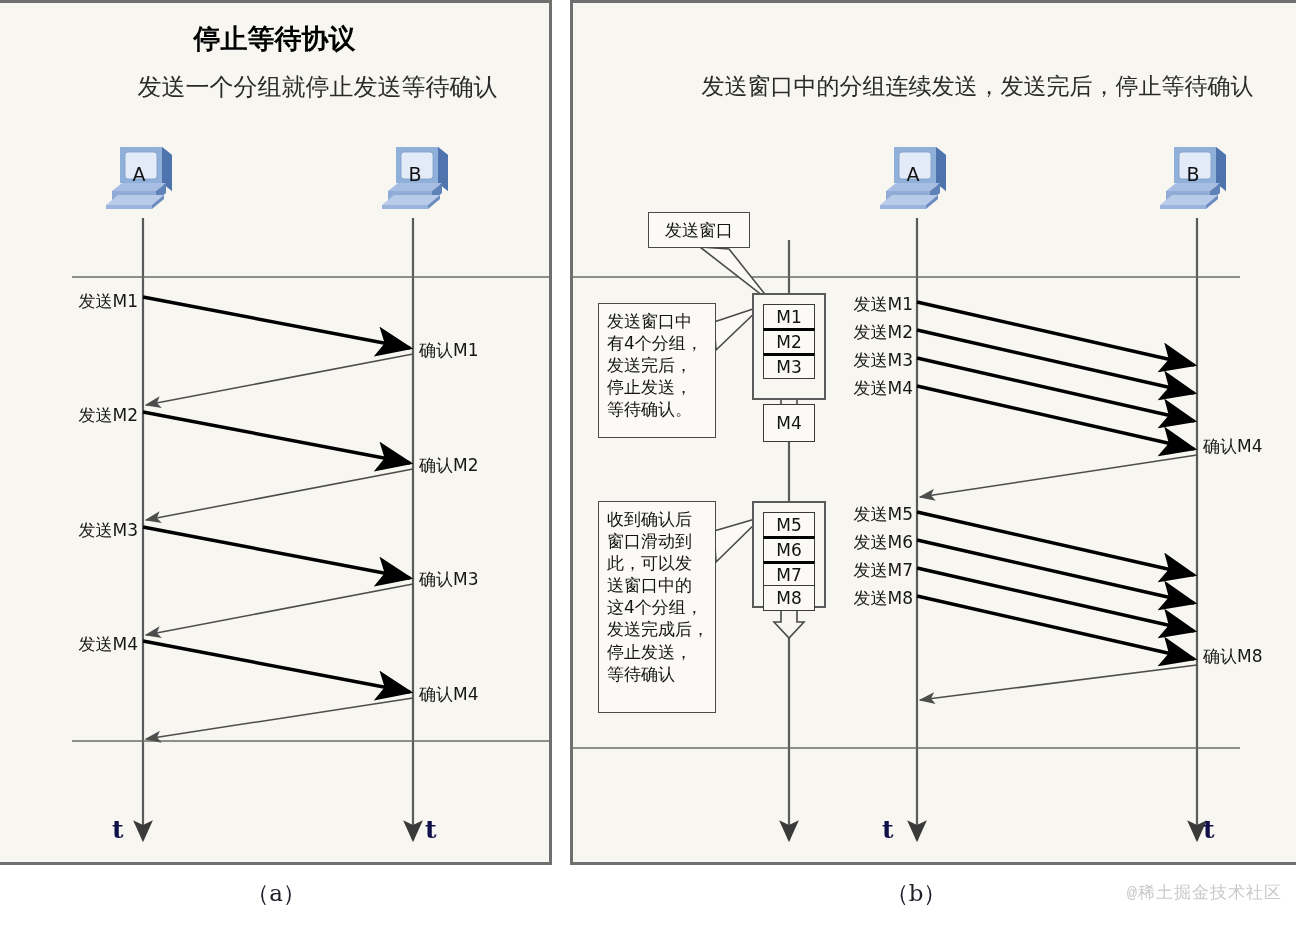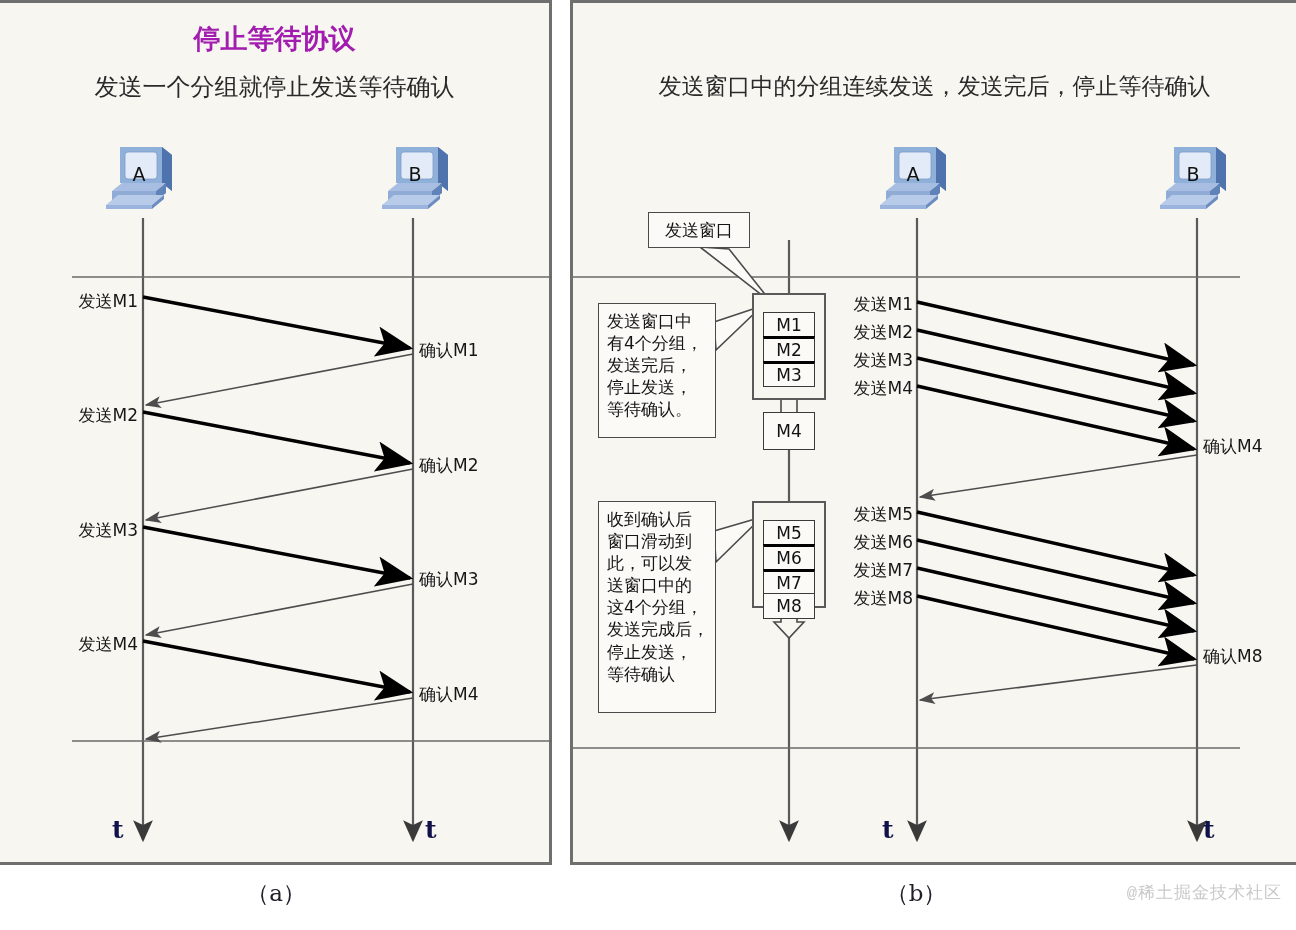--- a/index.html
+++ b/index.html
@@ -7,26 +7,27 @@
     font-family:"DejaVu Sans","Liberation Sans",sans-serif;
     width:1296px;height:930px;position:relative;overflow:hidden;
   }
   #root{position:absolute;left:0;top:0;width:1296px;height:930px;background:#ffffff;}
   .panel{position:absolute;background:#f7f6f1;border:3px solid #6f6f6f;box-sizing:border-box;}
   #panel-a{left:0;top:0;width:552px;height:865px;border-left:none;}
   #panel-b{left:570px;top:0;width:726px;height:865px;border-right:none;}
   .ttl{
     position:absolute;width:100%;text-align:center;
     font-family:"DejaVu Serif","Liberation Serif",serif;
-    font-weight:bold;color:#a21caf;
+    font-weight:bold;color:#000000;
   }
   .sub{
     position:absolute;width:100%;text-align:center;
     font-family:"DejaVu Serif","Liberation Serif",serif;
     color:#2a2a2a;
+    margin-left:43px;
   }
   .cap{
     position:absolute;text-align:center;width:120px;
     font-family:"DejaVu Serif","Liberation Serif",serif;
     font-size:23px;color:#20202a;
   }
   .wm{
     position:absolute;right:14px;bottom:26px;
     font-size:17px;color:#c9c9c9;letter-spacing:1px;
     font-family:Liberation Mono, monospace;
@@ -50,21 +51,21 @@
   }
   
   .winouter{position:absolute;border:2px solid #5a5a5a;background:#f7f6f1;box-sizing:border-box;}
   .pktcol{position:absolute;box-sizing:border-box;}
   .pkt{
     box-sizing:border-box;border:1.6px solid #3a3a3a;background:#fbfaf6;
     display:flex;align-items:center;justify-content:center;
     font-size:17px;color:#111;font-family:"DejaVu Sans","Liberation Sans",sans-serif;
     margin-top:-1.6px;
   }
-  .pkt:first-child{margin-top:16px;}
+  .pkt:first-child{margin-top:8px;}
   .pkt.thick{border-top-width:3px;border-top-color:#000;}
   
   .callout{
     position:absolute;border:1.6px solid #4a4a4a;background:#fbfaf7;
     box-sizing:border-box;padding:6px 8px;
     font-size:17px;line-height:1.30;color:#141414;
     font-family:"DejaVu Sans","Liberation Sans",sans-serif;
   }
   .callout div{white-space:nowrap;}
   svg.layer{position:absolute;left:0;top:0;width:1296px;height:930px;pointer-events:none;}

